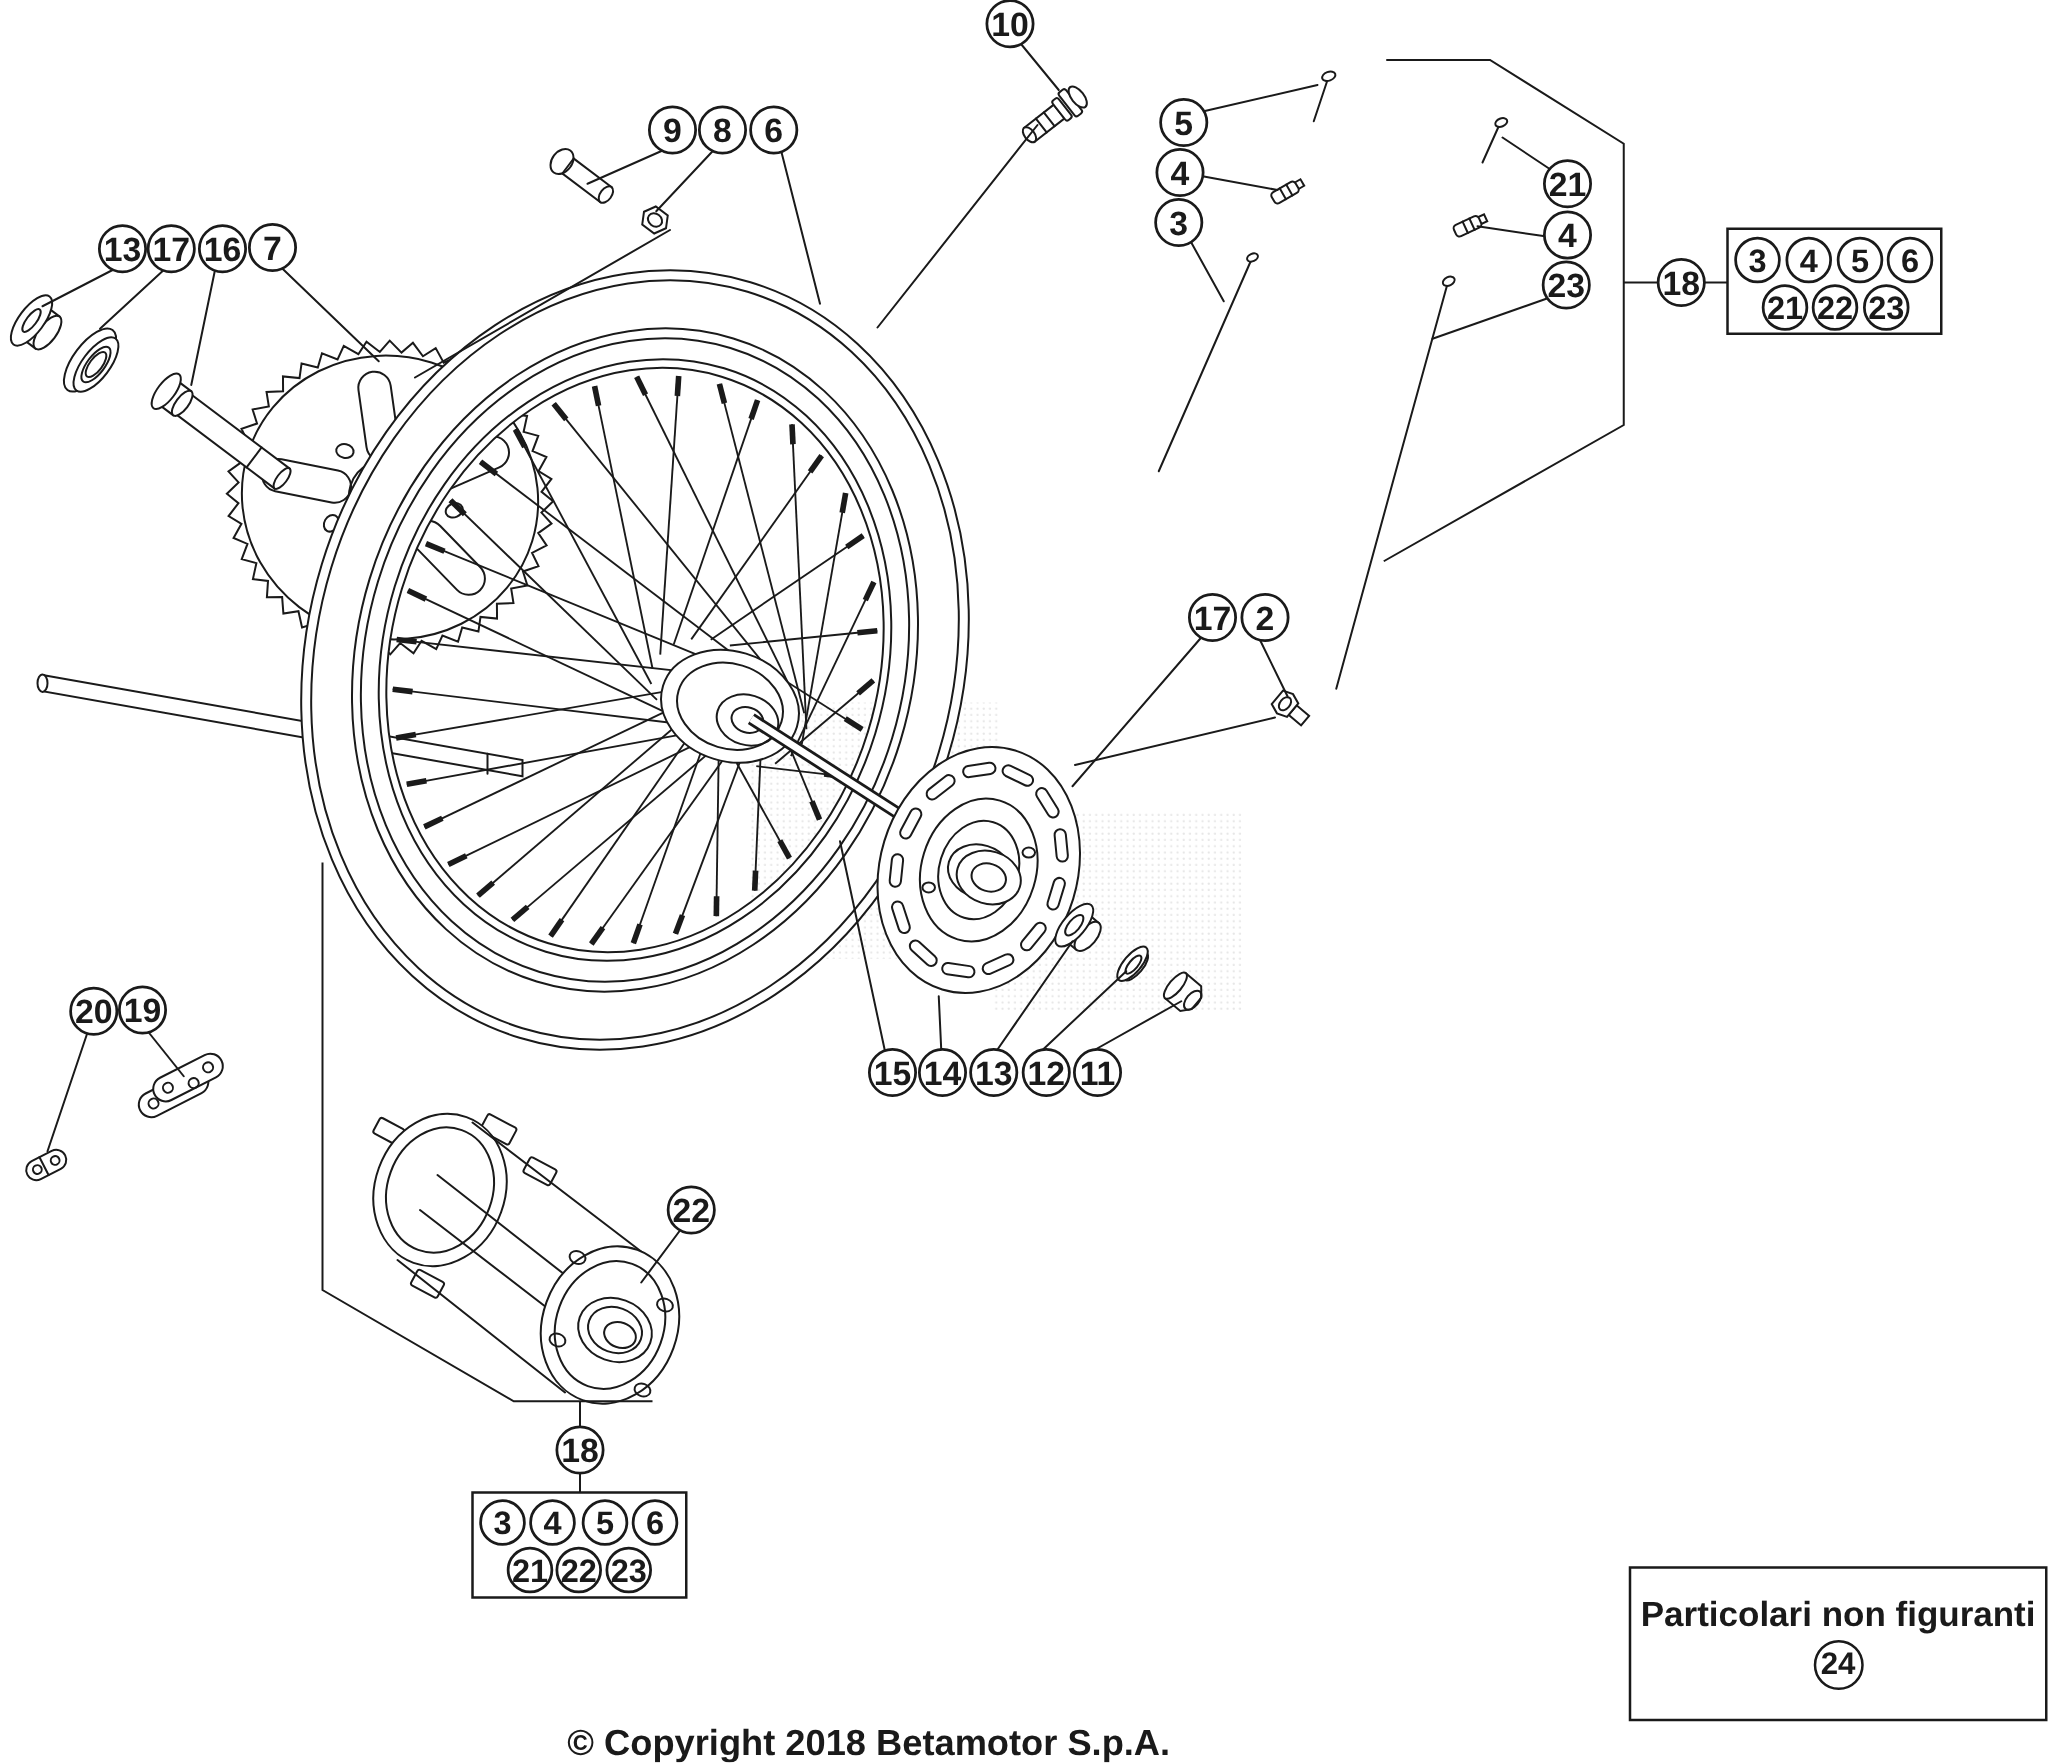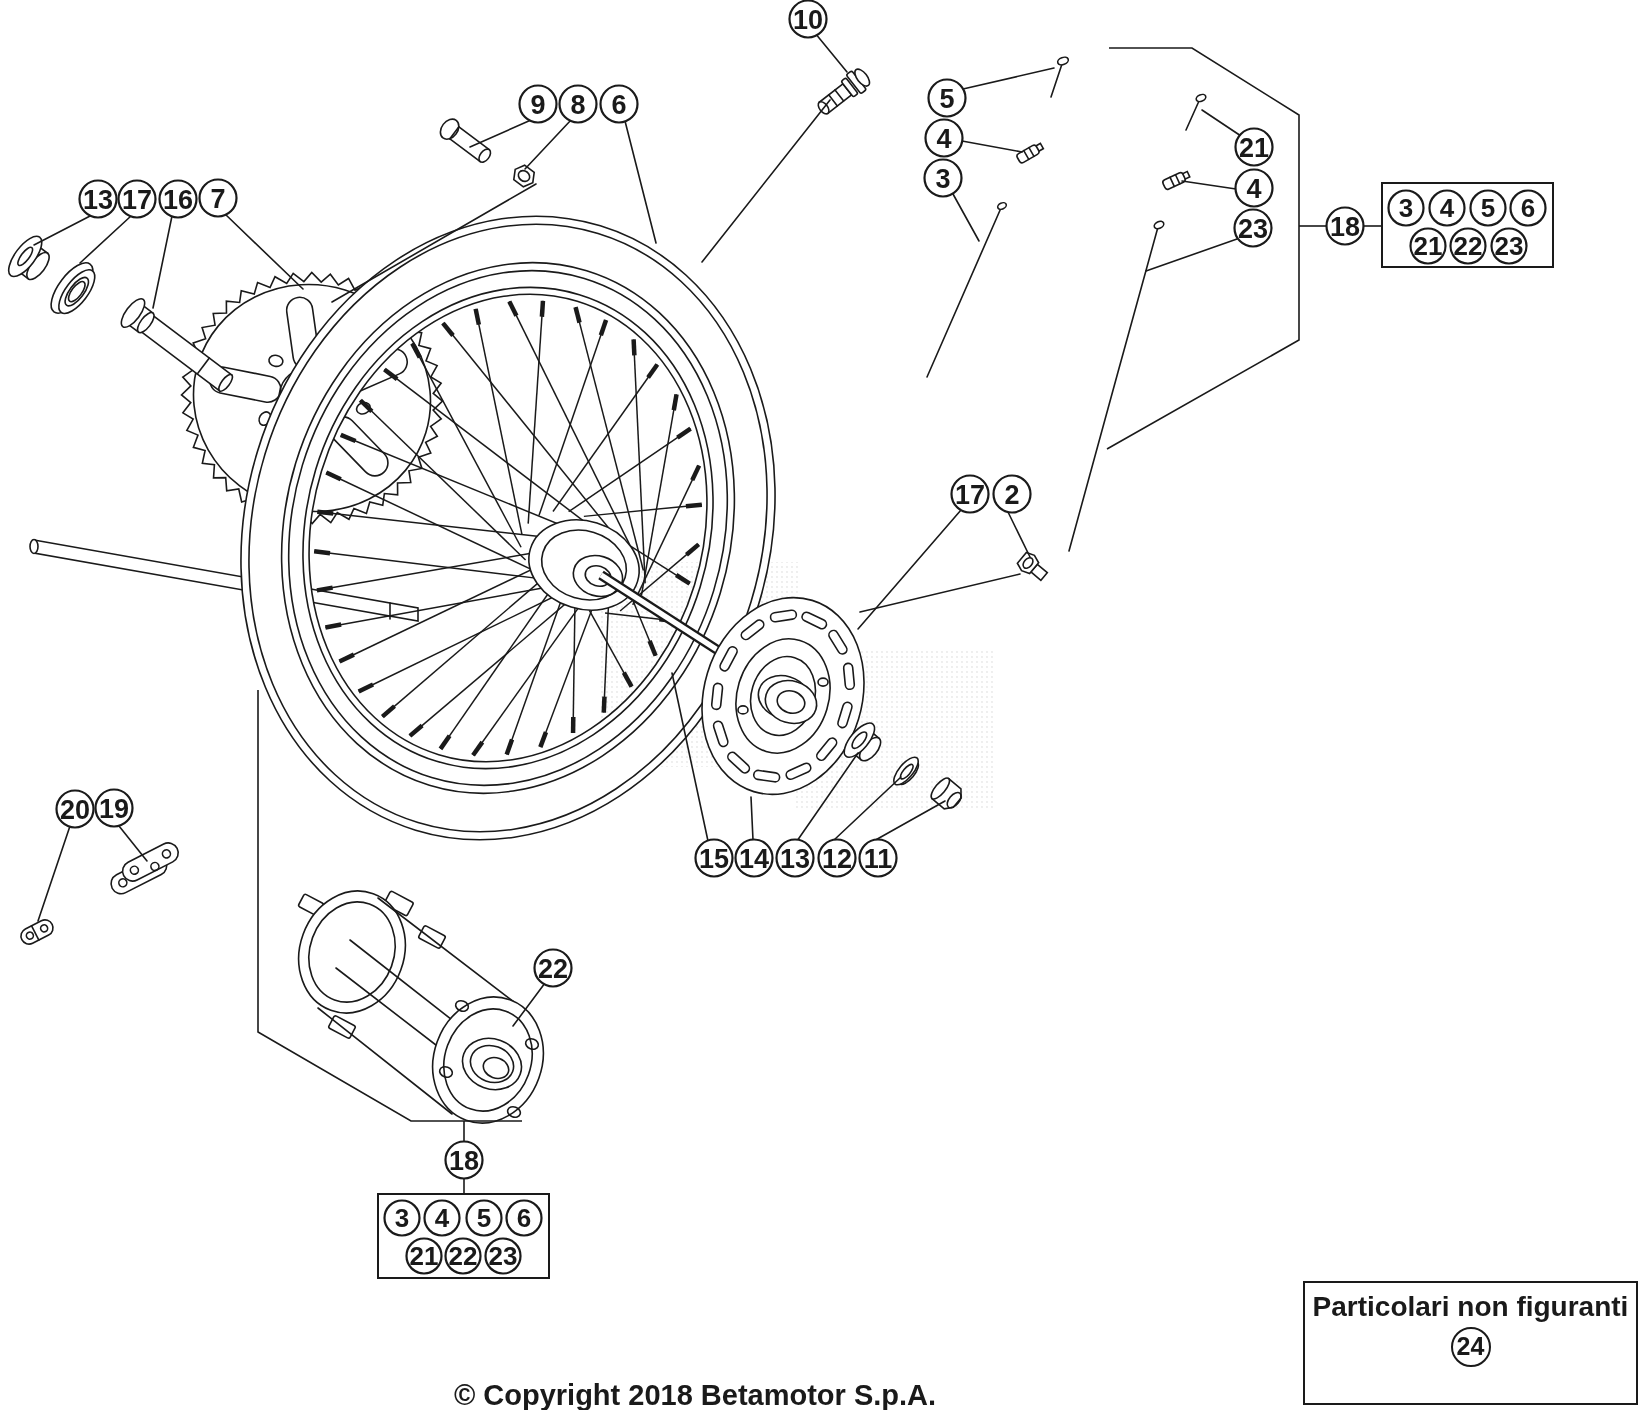--- a/index.html
+++ b/index.html
@@ -5,23 +5,23 @@
   html,body{margin:0;padding:0;background:#fff;}
   #page{position:relative;width:1640px;height:1410px;background:#fff;overflow:hidden;
         font-family:"Liberation Sans",sans-serif;color:#1a1a1a;}
   svg{position:absolute;left:0;top:0;}
   .ln{stroke:#1a1a1a;stroke-width:1.6;fill:none;stroke-linecap:round;}
   .fn{stroke:#1a1a1a;stroke-width:1.6;fill:none;}
   .fw{stroke:#1a1a1a;stroke-width:1.6;fill:#fff;}
   .callout-circle{fill:#fff;stroke:#1a1a1a;stroke-width:2.2;}
   .callout-num{font:700 27px "Liberation Sans",sans-serif;fill:#1a1a1a;}
   .boxnum{font:700 26px "Liberation Sans",sans-serif;fill:#1a1a1a;}
-  #notes-box{position:absolute;left:1303px;top:1281px;width:335px;height:124px;
+  #notes-box{position:absolute;left:1303px;top:1253px;width:335px;height:124px;
      border:2.5px solid #1a1a1a;box-sizing:border-box;background:#fff;text-align:center;
-     font-size:28px;font-weight:600;line-height:1.22;padding-top:7px;}
+     font-size:28px;font-weight:600;line-height:1.22;padding-top:20px;}
   #notes-callout{display:inline-block;width:36px;height:36px;border:2.2px solid #1a1a1a;
      border-radius:50%;font:700 25px/34px "Liberation Sans",sans-serif;margin-top:3px;}
   #footer-text{position:absolute;left:395px;top:1379px;width:600px;text-align:center;
      font-size:29px;font-weight:600;}
 </style>
 </head>
 <body>
 
 <div id="page">
   <svg id="dg" width="1640" height="1410" viewBox="0 0 1640 1410">

